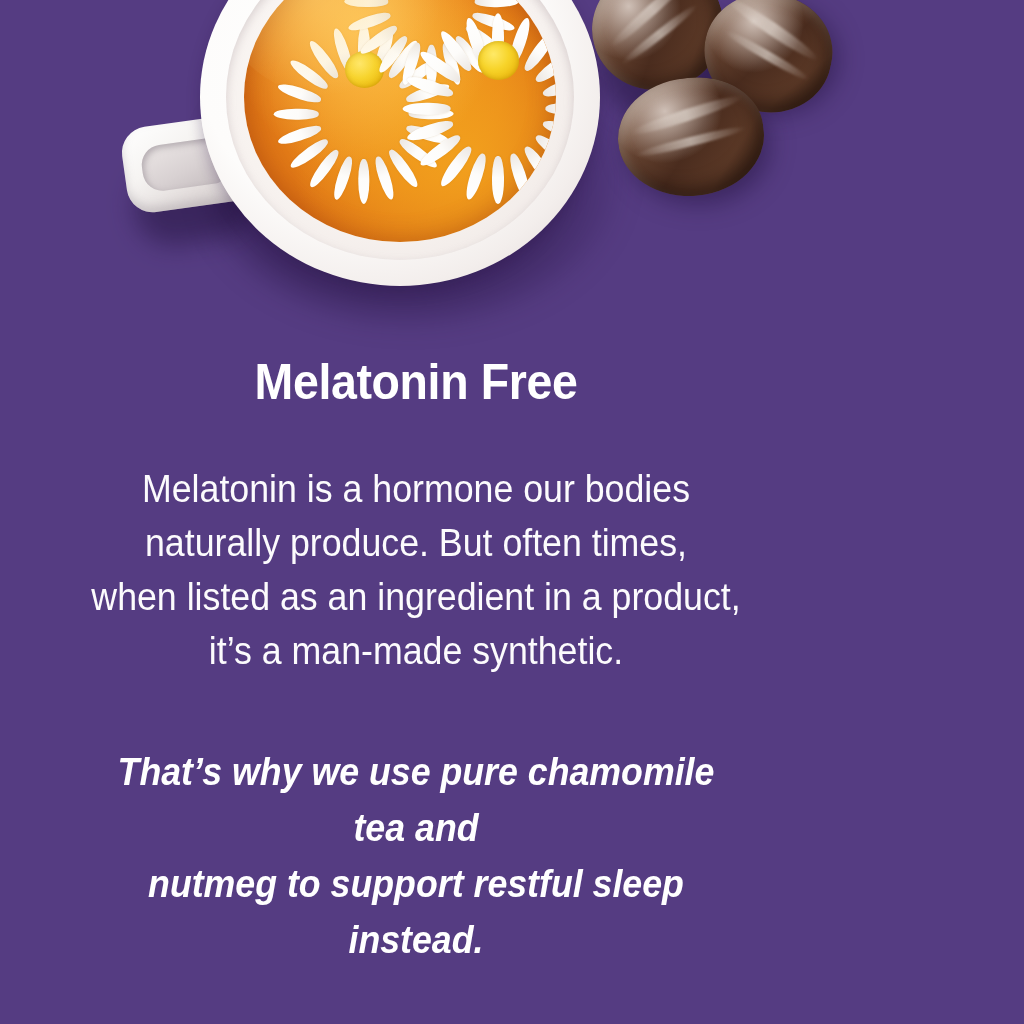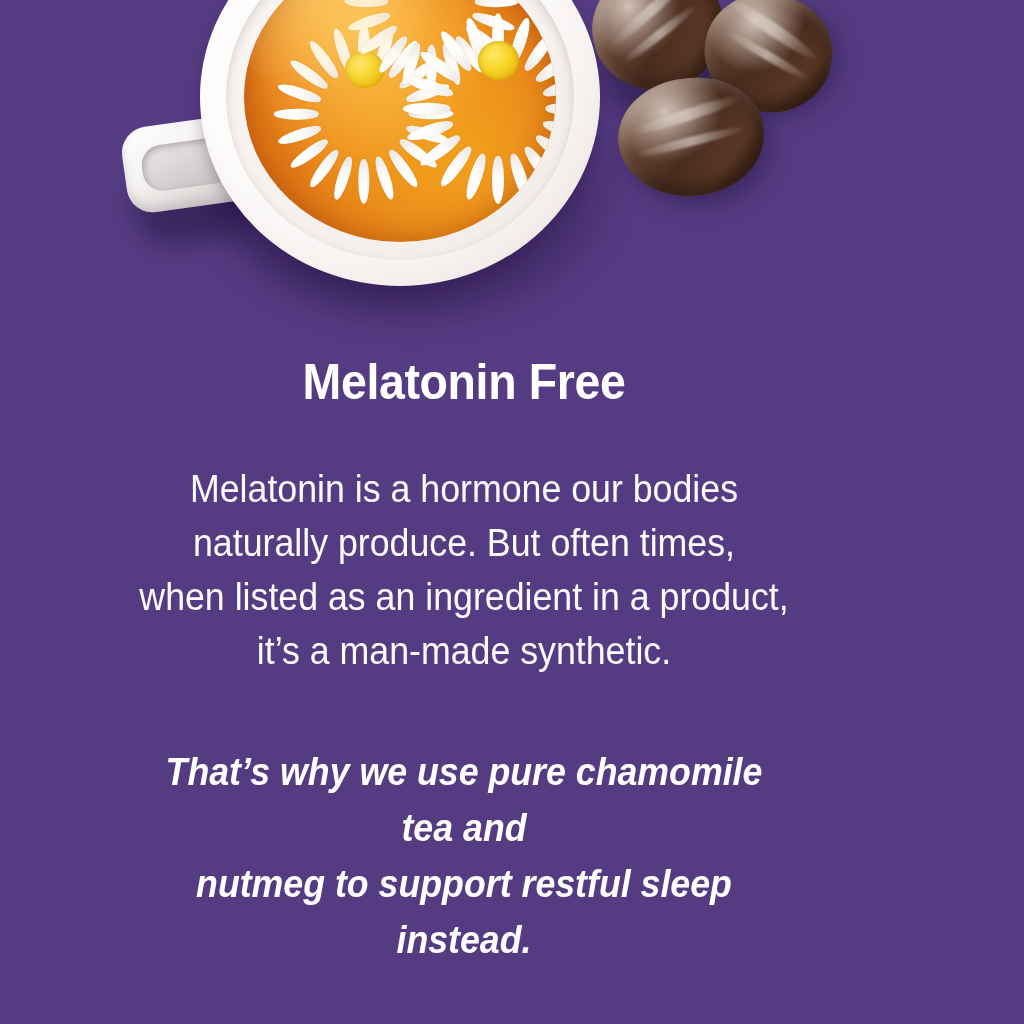--- a/index.html
+++ b/index.html
@@ -188,21 +188,20 @@
 
   
   .content {
     position: absolute;
     left: 0;
     top: 355px;
     width: 832px;
     text-align: center;
     padding: 0 70px;
     box-sizing: border-box;
-    margin-left: 48px;
   }
 
   .headline {
     font-family: "Liberation Sans Narrow", "Liberation Sans", sans-serif;
     font-weight: 700;
     font-size: 50px;
     line-height: 1.1;
     letter-spacing: -0.4px;
     color: #FFFFFF;
     margin: 0;

